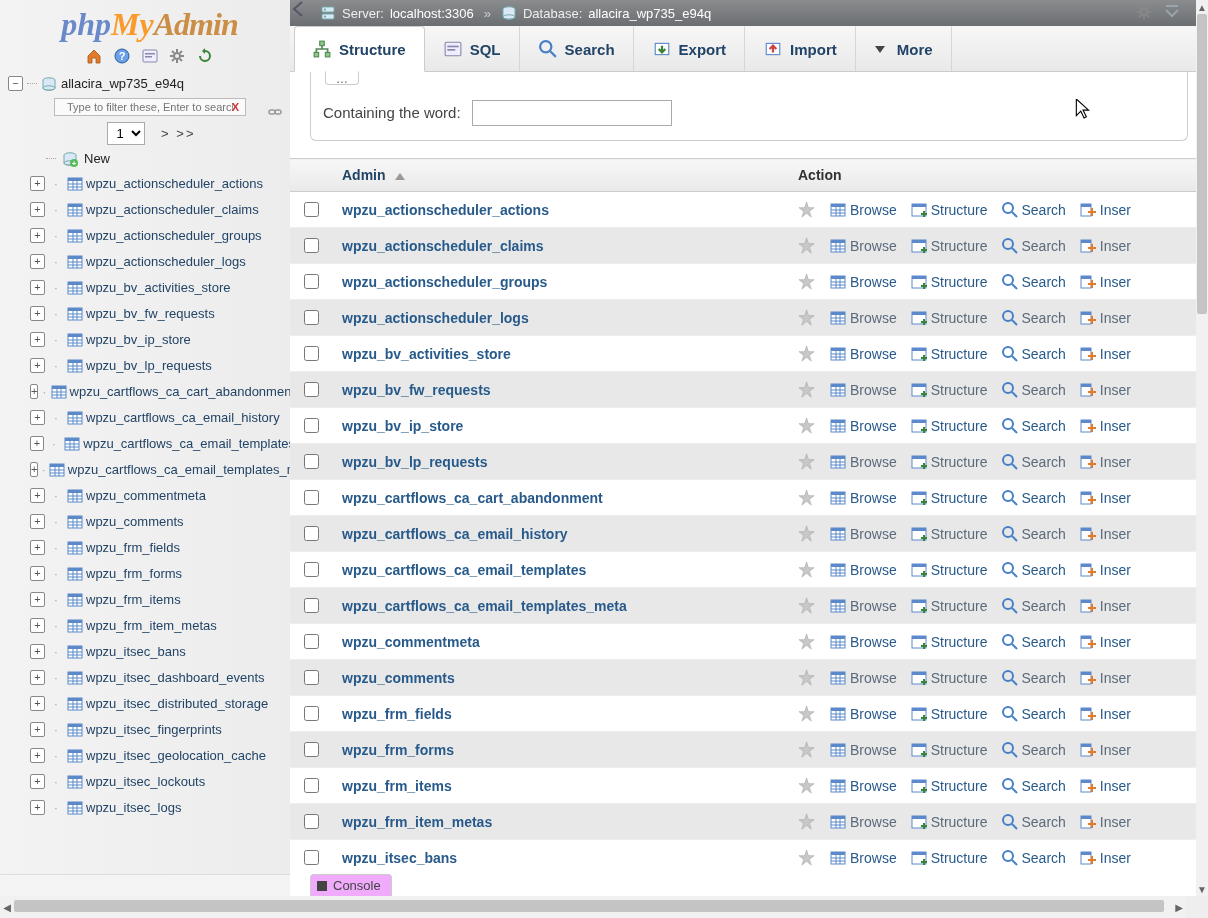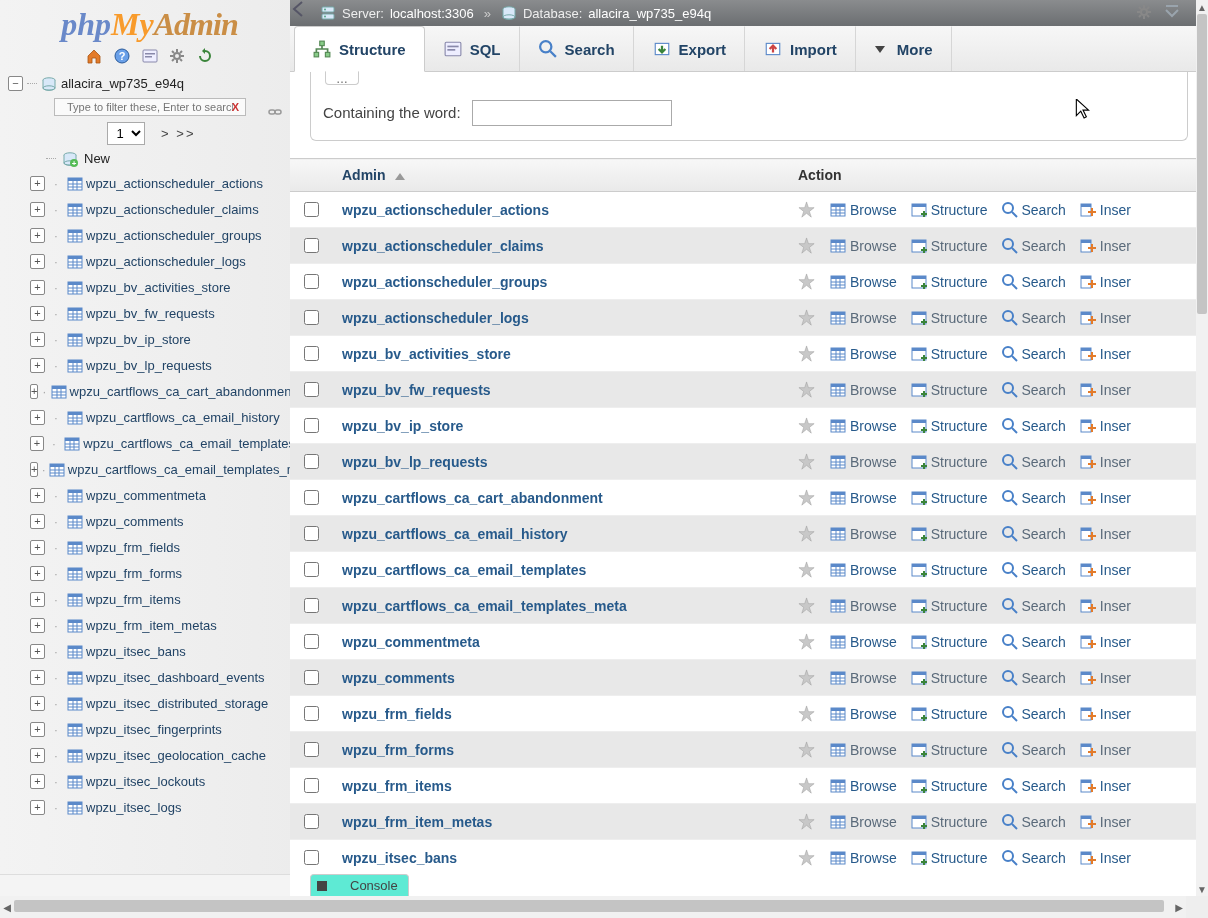--- a/index.html
+++ b/index.html
@@ -85,21 +85,21 @@
 
   .vscroll { position:absolute; top:0; right:0; width:12px; height:896px; background:#f1f1f1;}
   .vscroll .thumb { position:absolute; left:1px; width:10px; background:#c4c4c4; border-radius:2px;}
   .vscroll .arr { position:absolute; left:0; width:12px; height:14px; display:flex; align-items:center; justify-content:center; color:#666; font-size:10px;}
   
   .hscroll { position:absolute; left:0; bottom:0; right:0; height:22px; background:#f1f1f1;}
   .hscroll .thumb { position:absolute; top:4px; height:12px; background:#c4c4c4; border-radius:2px;}
   .hscroll .arr { position:absolute; top:0; width:14px; height:22px; display:flex; align-items:center; justify-content:center; color:#666; font-size:10px;}
   .hscroll .corner { position:absolute; right:0; top:0; width:22px; height:22px; background:#eee;}
 
-  .console-tab { position:absolute; left:310px; bottom:22px; background:#5eead4; border:1px solid #ccc; border-bottom:none; border-radius:4px 4px 0 0; padding:3px 10px 3px 6px; display:flex; align-items:center; gap:23px; font-size:13px; z-index:20;}
+  .console-tab { position:absolute; left:310px; bottom:22px; background:#f0abfc; border:1px solid #ccc; border-bottom:none; border-radius:4px 4px 0 0; padding:3px 10px 3px 6px; display:flex; align-items:center; gap:6px; font-size:13px; z-index:20;}
   .console-tab .sq { width:10px; height:10px; background:#444;}
 
   .cursor { position:absolute; pointer-events:none; z-index:100; }
 </style>
 </head>
 <body>
 
 <svg width="0" height="0" style="position:absolute">
   <defs>
     <g id="i-home">

